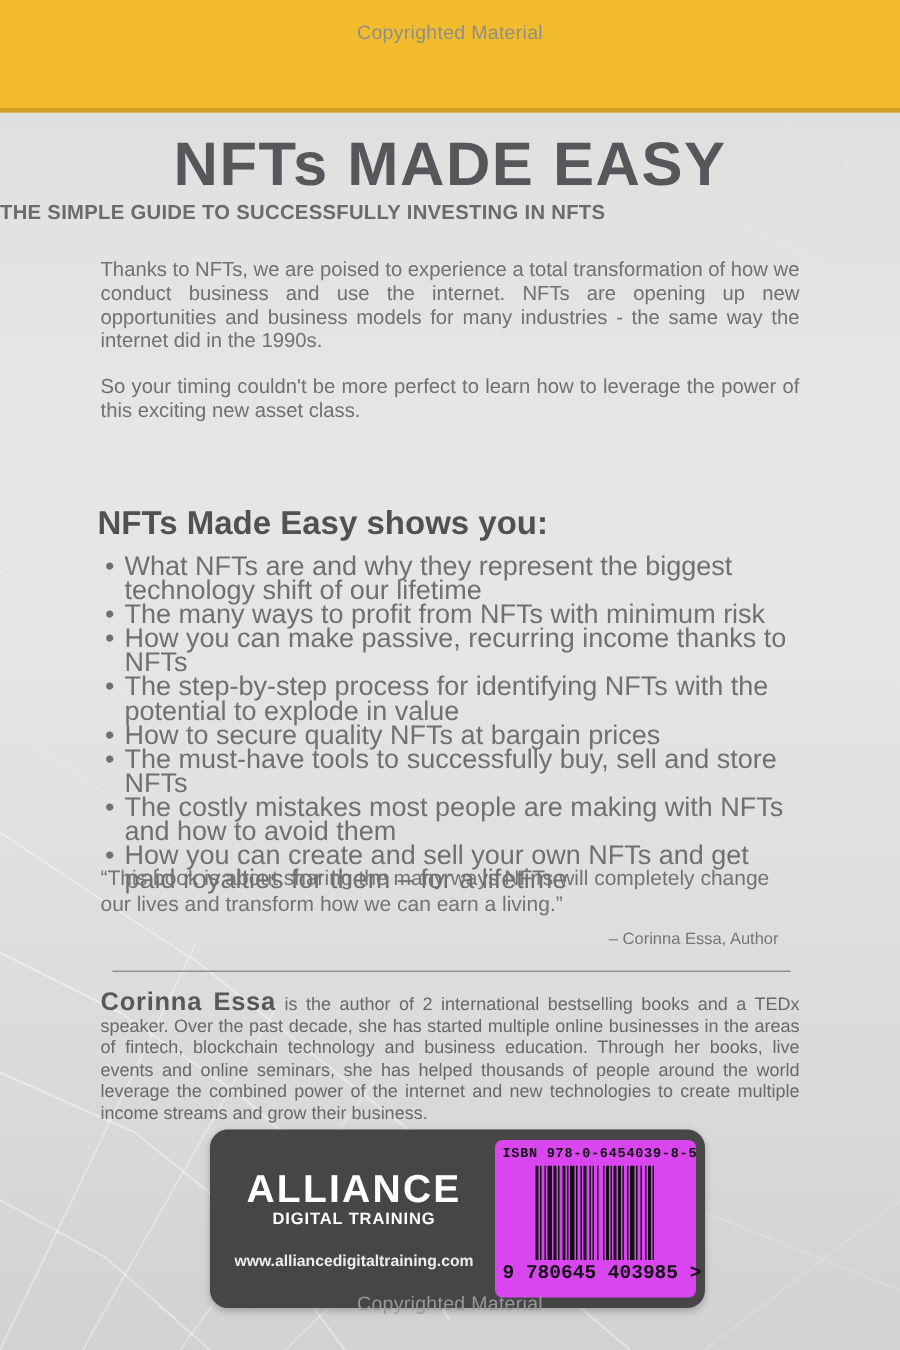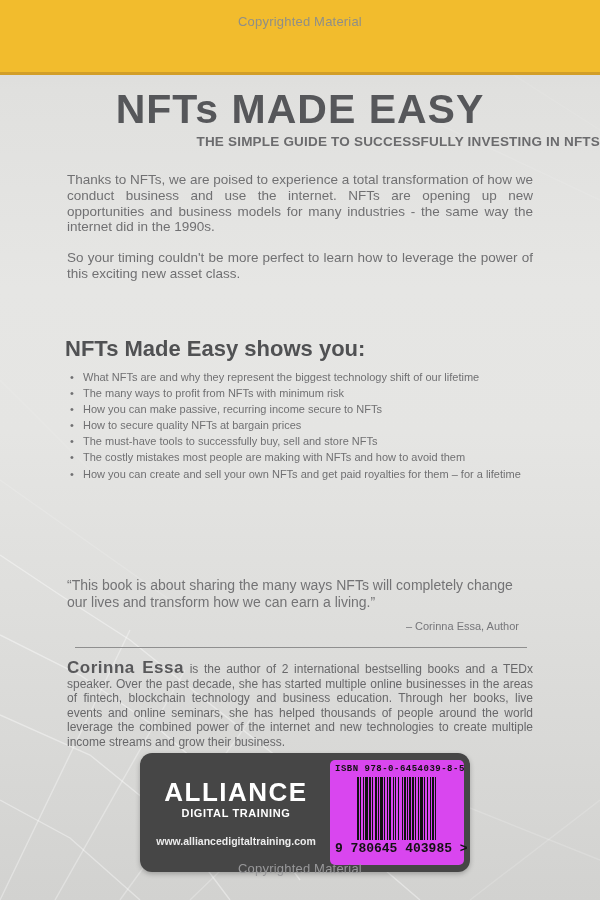--- a/index.html
+++ b/index.html
@@ -27,41 +27,41 @@
     position:absolute; top:14px; left:0; width:600px;
     text-align:center; font-size:13px; color:#8f8f87; letter-spacing:0.2px;
   }
   .book-title {
     position:absolute; top:86px; left:0; width:600px;
     text-align:center; font-size:41px; font-weight:700;
     color:#56575a; letter-spacing:1px;
   }
   .book-subtitle {
     position:absolute; top:134px; left:0; width:600px;
-    text-align:right; font-size:13.5px; font-weight:700;
+    text-align:left; font-size:13.5px; font-weight:700;
     color:#6b6b6d; letter-spacing:0.2px;
   }
   .intro {
     position:absolute; top:172px; left:67px; width:466px;
   }
   .intro p {
     font-size:13.5px; line-height:15.8px; color:#707072;
     text-align:justify; margin-bottom:15px;
   }
   .shows-heading {
     position:absolute; top:336px; left:65px;
     font-size:22px; font-weight:700; color:#505153;
   }
   .benefits {
     position:absolute; top:369px; left:70px; width:462px;
     list-style:none;
   }
   .benefits li {
     position:relative; padding-left:13px;
-    font-size:11px; line-height:16.1px; color:#707072;
+    font-size:18px; line-height:16.1px; color:#707072;
   }
   .benefits li::before {
     content:"\2022"; position:absolute; left:0; top:0; color:#707072;
   }
   .quote-block {
     position:absolute; top:577px; left:67px; width:466px;
     font-size:14px; line-height:16.5px; color:#737375;
   }
   .attribution {
     position:absolute; top:620px; left:67px; width:452px;
@@ -160,21 +160,22 @@
   <div class="intro">
     <p>Thanks to NFTs, we are poised to experience a total transformation of how we conduct business and use the internet. NFTs are opening up new opportunities and business models for many industries - the same way the internet did in the 1990s.</p>
     <p>So your timing couldn't be more perfect to learn how to leverage the power of this exciting new asset class.</p>
   </div>
 
   <div class="shows-heading">NFTs Made Easy shows you:</div>
 
   <ul class="benefits">
     <li>What NFTs are and why they represent the biggest technology shift of our lifetime</li>
     <li>The many ways to profit from NFTs with minimum risk</li>
-    <li>How you can make passive, recurring income secure to NFTs</li>
+    <li>How you can make passive, recurring income thanks to NFTs</li>
+    <li>The step-by-step process for identifying NFTs with the potential to explode in value</li>
     <li>How to secure quality NFTs at bargain prices</li>
     <li>The must-have tools to successfully buy, sell and store NFTs</li>
     <li>The costly mistakes most people are making with NFTs and how to avoid them</li>
     <li>How you can create and sell your own NFTs and get paid royalties for them – for a lifetime</li>
   </ul>
 
   <div class="quote-block">“This book is about sharing the many ways NFTs will completely change our lives and transform how we can earn a living.”</div>
 
   <div class="attribution">– Corinna Essa, Author</div>
 

